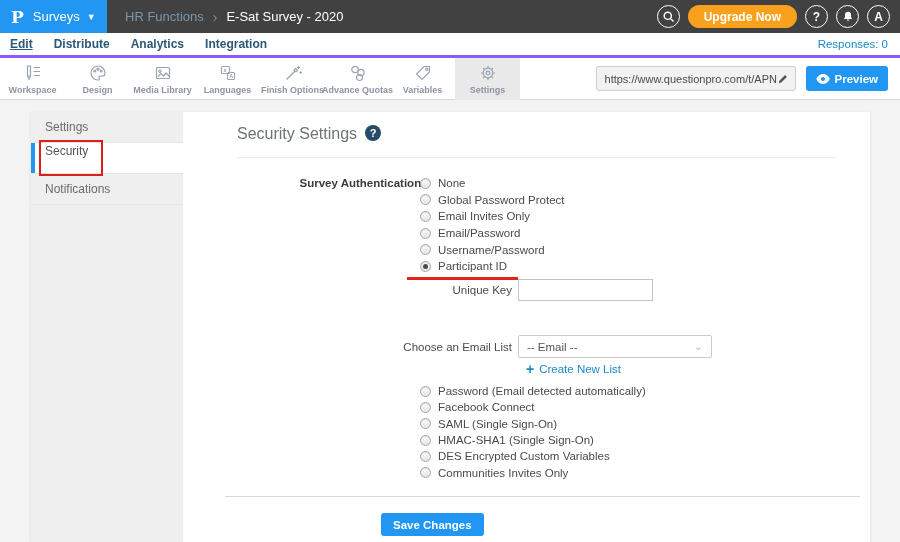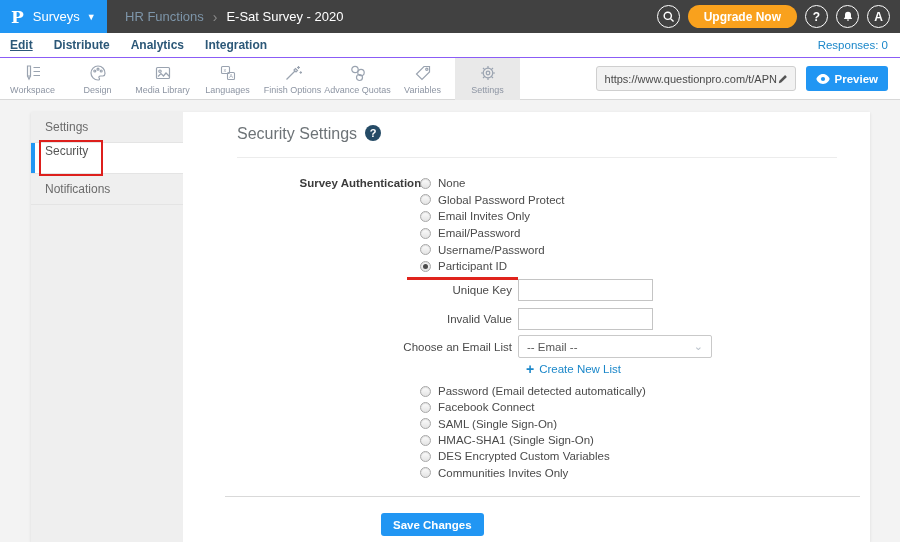--- a/index.html
+++ b/index.html
@@ -14,29 +14,29 @@
   .brand .caret { color:#fff; font-size:9px; margin-left:7px; }
   .crumbs { display:flex; align-items:center; margin-left:18px; font-size:13px; gap:9px; }
   .crumb-folder { color:#7d95a9; cursor:pointer; }
   .crumb-sep { color:#8a8a8a; font-size:14px; }
   .crumb-current { color:#fff; }
   .top-right { margin-left:auto; display:flex; align-items:center; gap:8px; padding-right:10px; }
   .circ { width:23px; height:23px; border:1.5px solid #fff; border-radius:50%; display:flex; align-items:center; justify-content:center; color:#fff; font-size:12px; font-weight:bold; cursor:pointer; }
   .upgrade { background:#f9a11d; color:#fff; font-size:12px; font-weight:bold; height:23px; padding:0 16px; border-radius:12px; border:none; display:flex; align-items:center; cursor:pointer; }
 
   
-  .navrow { height:25px; background:#fff; border-bottom:1px solid #8b5cf6; display:flex; align-items:center; padding:0 12px 0 10px; }
+  .navrow { height:25px; background:#fff; border-bottom:3px solid #8b5cf6; display:flex; align-items:center; padding:0 12px 0 10px; }
   .navtabs { display:flex; gap:21px; }
   .navtab { font-size:12px; font-weight:bold; color:#2c5878; cursor:pointer; }
   .navtab.active { text-decoration:underline; }
   .responses { margin-left:auto; font-size:11.5px; color:#1b87c9; }
 
   
   .toolbar { height:42px; background:#fff; border-bottom:1px solid #d8d8d8; display:flex; align-items:center; }
-  .tools { display:flex; height:42px; }
+  .tools { display:flex; height:42px;font-weight:bold; }
   .tool { width:65px; height:42px; display:flex; flex-direction:column; align-items:center; justify-content:center; gap:2px; cursor:pointer; color:#9aa3b0; }
   .tool.active { background:#e9e9e9; }
   .tool svg { display:block; }
   .tool .tlabel { font-size:9px; color:#8d95a3; white-space:nowrap; }
   .tb-right { margin-left:auto; display:flex; align-items:center; gap:10px; padding-right:12px; }
   .url-box { width:200px; height:25px; background:#f2f2f2; border:1px solid #cfcfcf; border-radius:3px; display:flex; align-items:center; padding:0 6px 0 8px; }
   .url-box input { flex:1; min-width:0; border:none; background:transparent; font-size:11px; color:#4a4a4a; font-family:"Liberation Sans", sans-serif; outline:none; }
   .pencil { color:#555; cursor:pointer; flex-shrink:0; display:flex; }
   .preview-btn { height:25px; background:#2196f3; color:#fff; border:none; border-radius:3px; font-size:11.5px; font-weight:bold; display:flex; align-items:center; gap:5px; padding:0 10px; cursor:pointer; }
 
@@ -261,24 +261,20 @@
           <span class="radio checked"></span>
           <span class="rlabel">Participant ID</span>
         </div>
       </div>
       <div class="red-underline"></div>
 
       <div class="frow row-unique">
         <span class="flabel">Unique Key</span>
         <input class="fbox" type="text" value="" style="">
       </div>
-      <div class="frow row-invalid">
-        <span class="flabel">Invalid Value</span>
-        <input class="fbox" type="text" value="" style="">
-      </div>
       <div class="frow row-email">
         <span class="flabel">Choose an Email List</span>
         <div class="fselect">
           <span>-- Email --</span>
           <span class="chev">⌄</span>
         </div>
       </div>
 
       <div class="create-list">
         <span class="plus">+</span>

